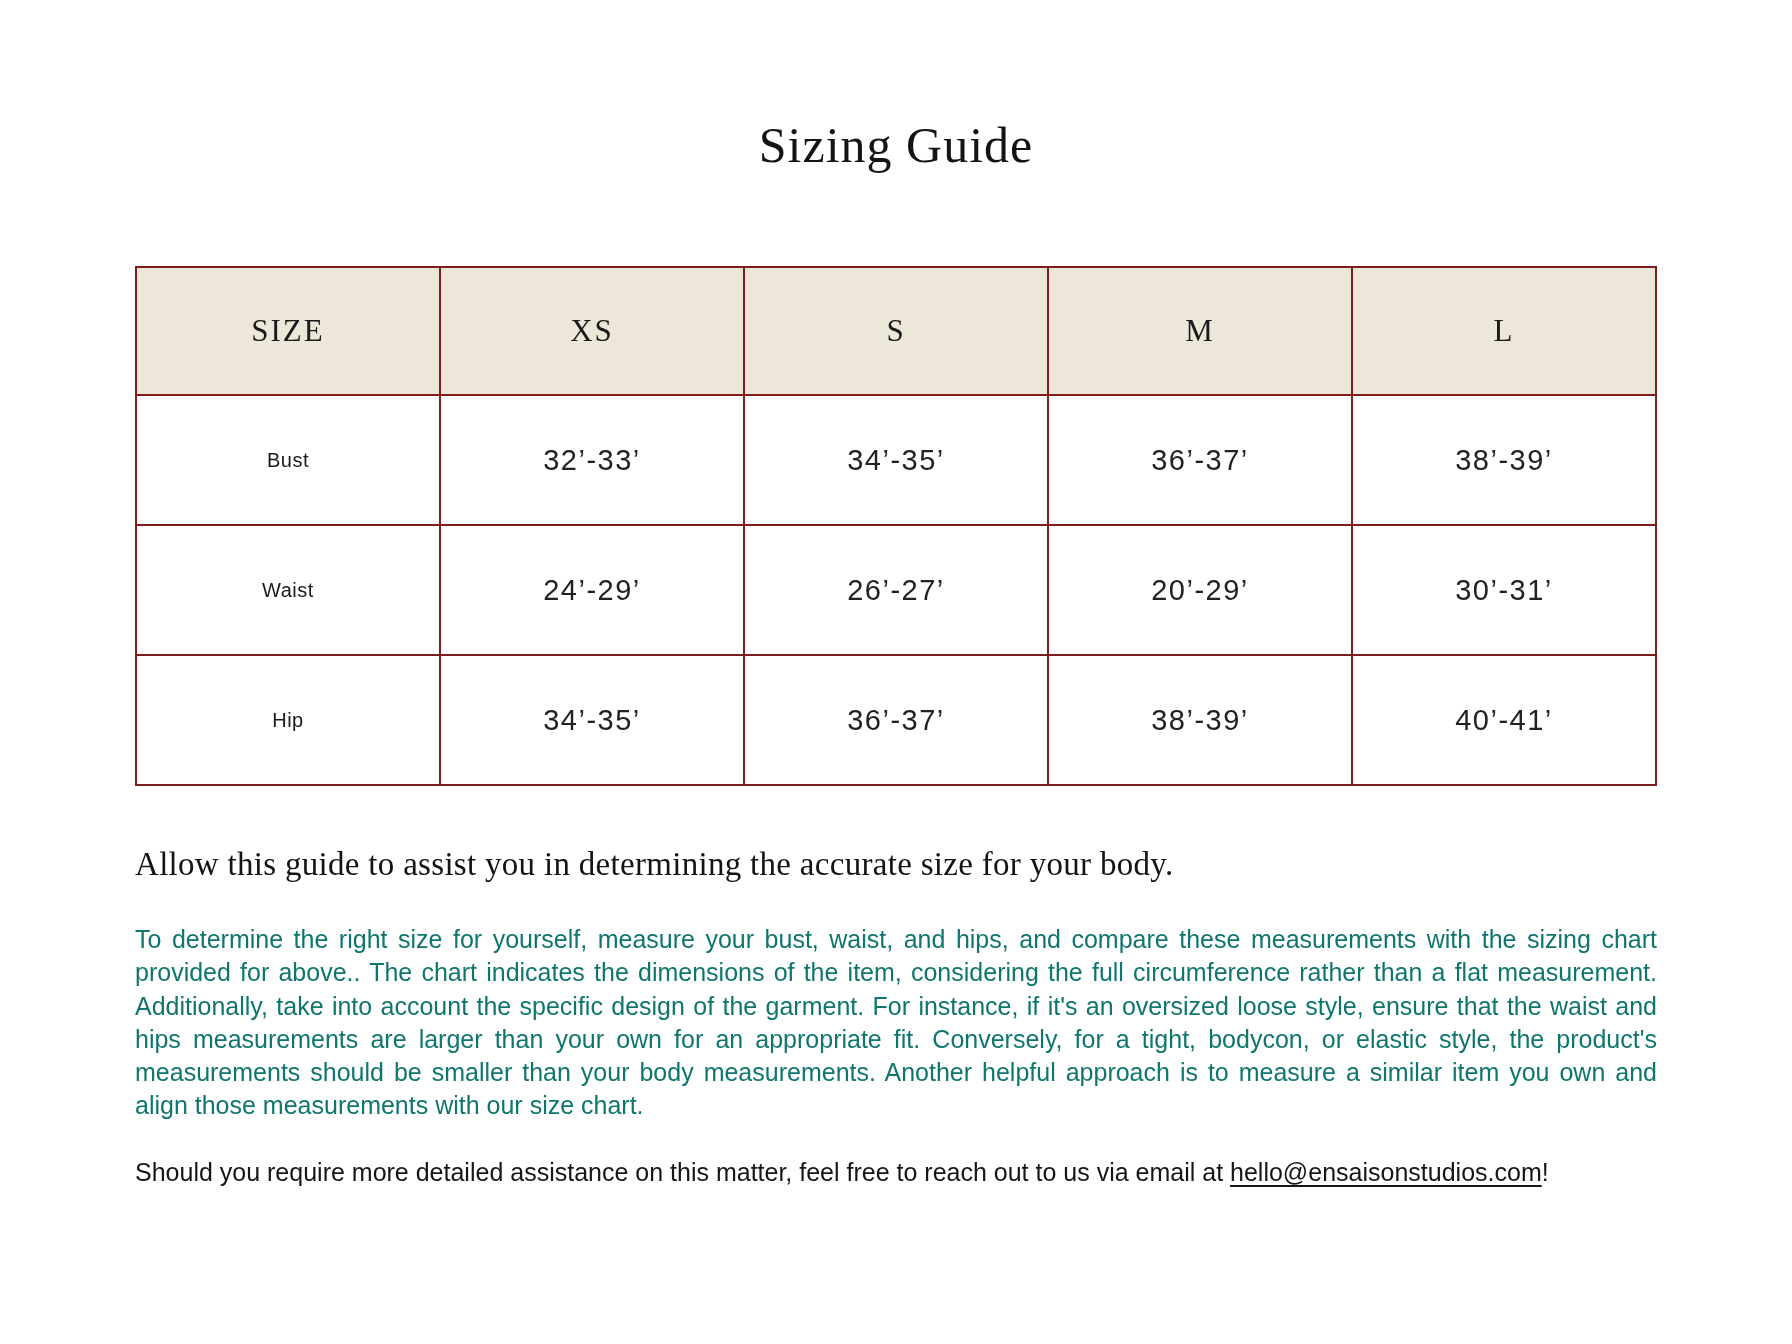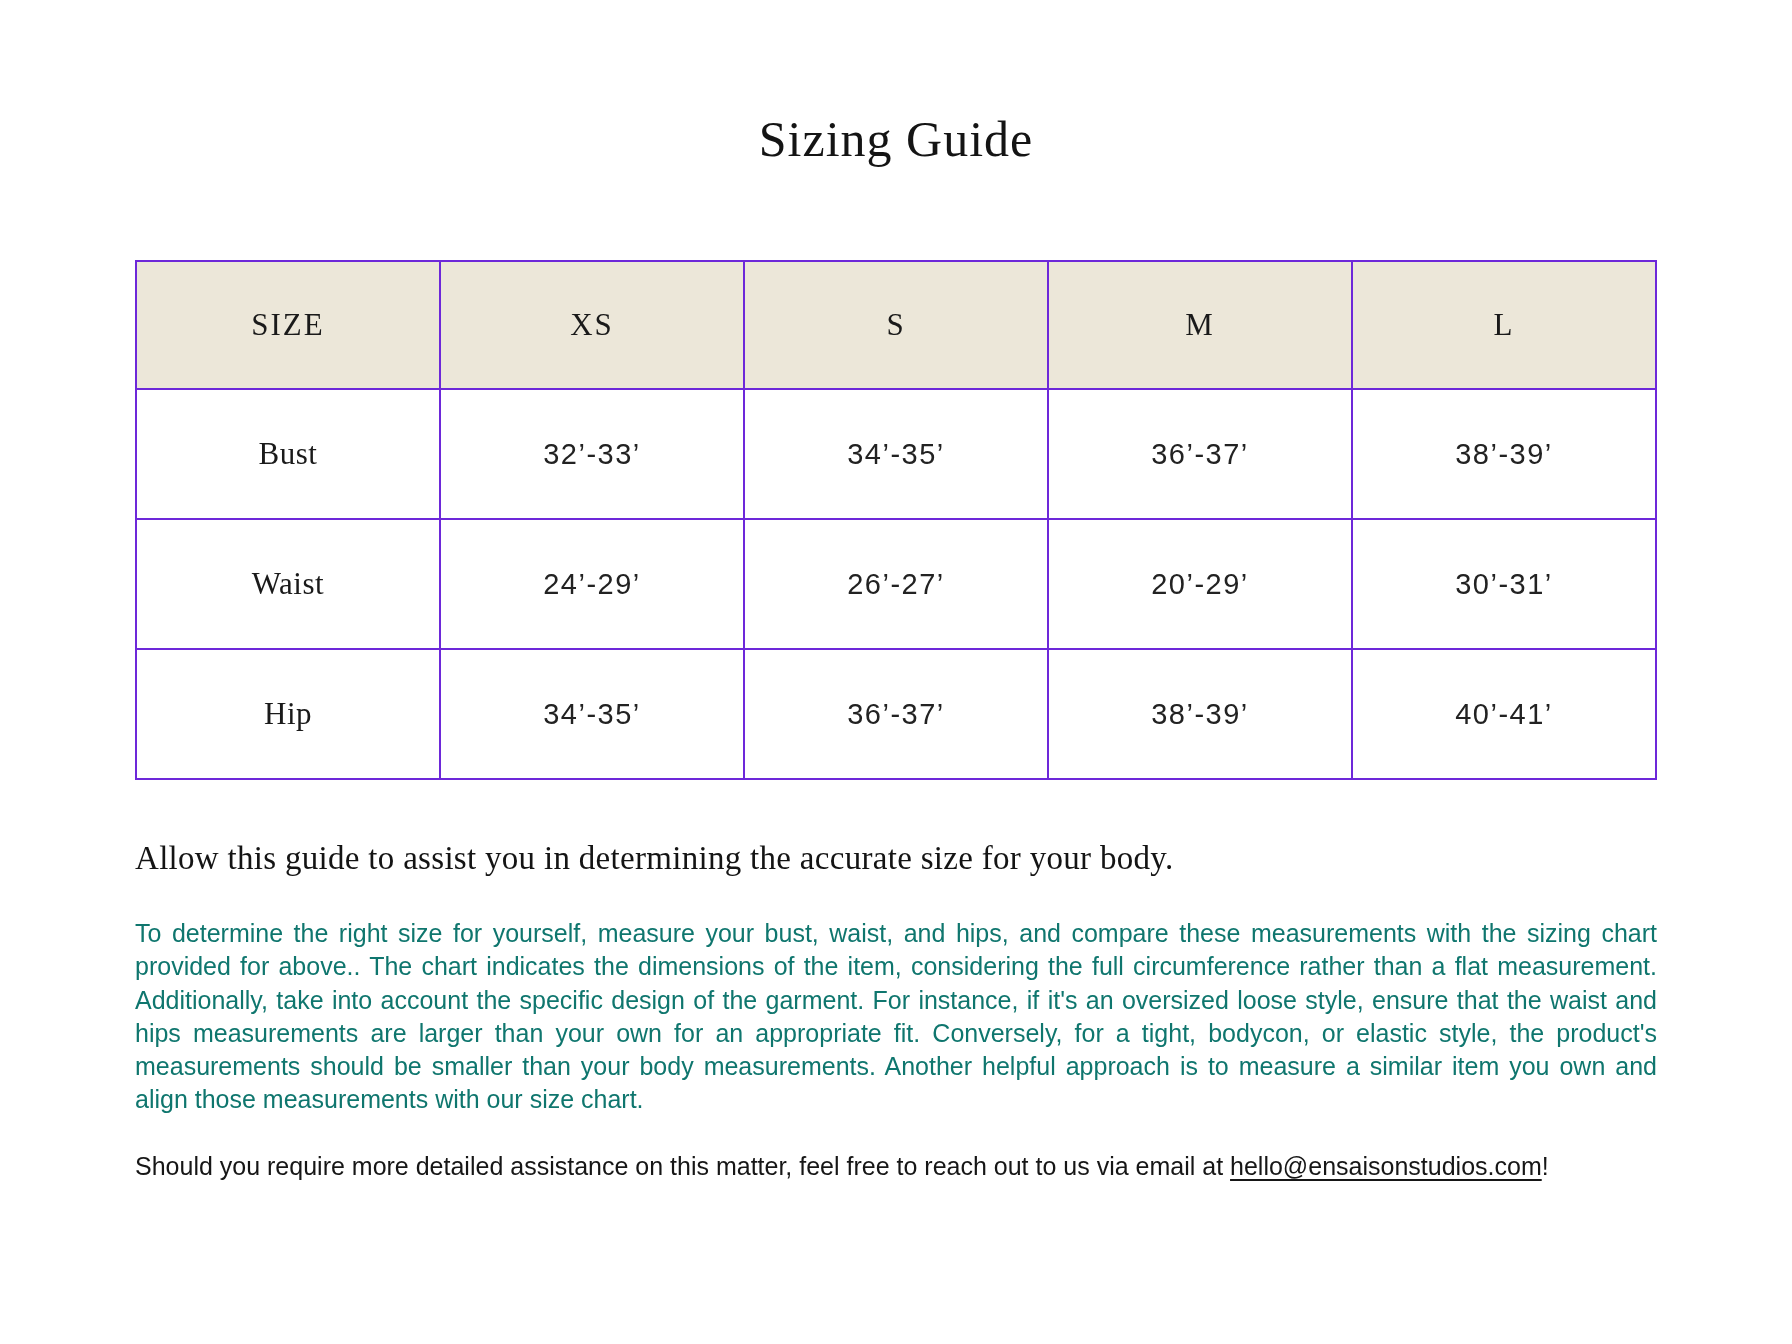--- a/index.html
+++ b/index.html
@@ -9,62 +9,62 @@
     width: 1792px;
     height: 1344px;
     overflow: hidden;
     font-family: "Liberation Sans", sans-serif;
     color: #111111;
   }
   .page {
     box-sizing: border-box;
     width: 1792px;
     height: 1344px;
-    padding: 0 135px;
+    padding: 6px 135px;
   }
   .page-title {
     font-family: "Liberation Serif", serif;
     font-weight: 400;
     font-size: 50px;
     letter-spacing: 1px;
     text-align: center;
     margin: 0;
     padding-top: 114px;
     line-height: 1;
     color: #141414;
   }
   table.sizing-table {
     border-collapse: collapse;
     width: 100%;
     margin-top: 96px;
     table-layout: fixed;
   }
   table.sizing-table th,
   table.sizing-table td {
-    border: 2px solid #6d28d9;
+    border: 2px solid #7f1d1d;
     text-align: center;
     vertical-align: middle;
     padding: 0;
   }
   table.sizing-table th {
     height: 126px;
     background: #ece7d9;
     font-family: "Liberation Serif", serif;
     font-weight: 400;
     font-size: 31px;
     letter-spacing: 2px;
     color: #1a1a1a;
   }
   table.sizing-table td {
     height: 128px;
     background: #ffffff;
   }
   td.row-label {
-    font-family: Liberation Serif, serif;
-    font-size: 31px;
+    font-family: Liberation Sans, sans-serif;
+    font-size: 20px;
     letter-spacing: 0.5px;
     color: #1a1a1a;
   }
   td.cell-value {
     font-family: "Liberation Sans", sans-serif;
     font-size: 29px;
     letter-spacing: 1.5px;
     color: #222222;
     border-radius: 7px;
   }

